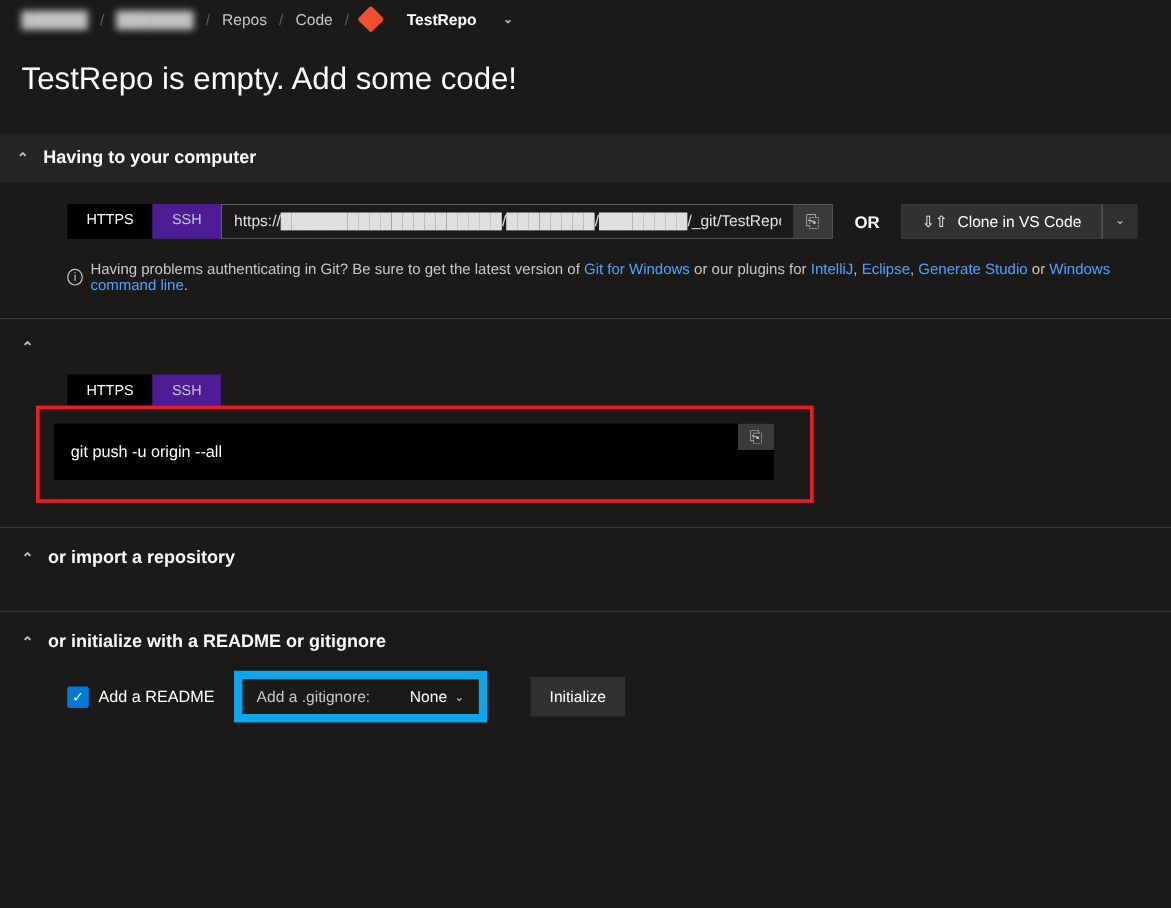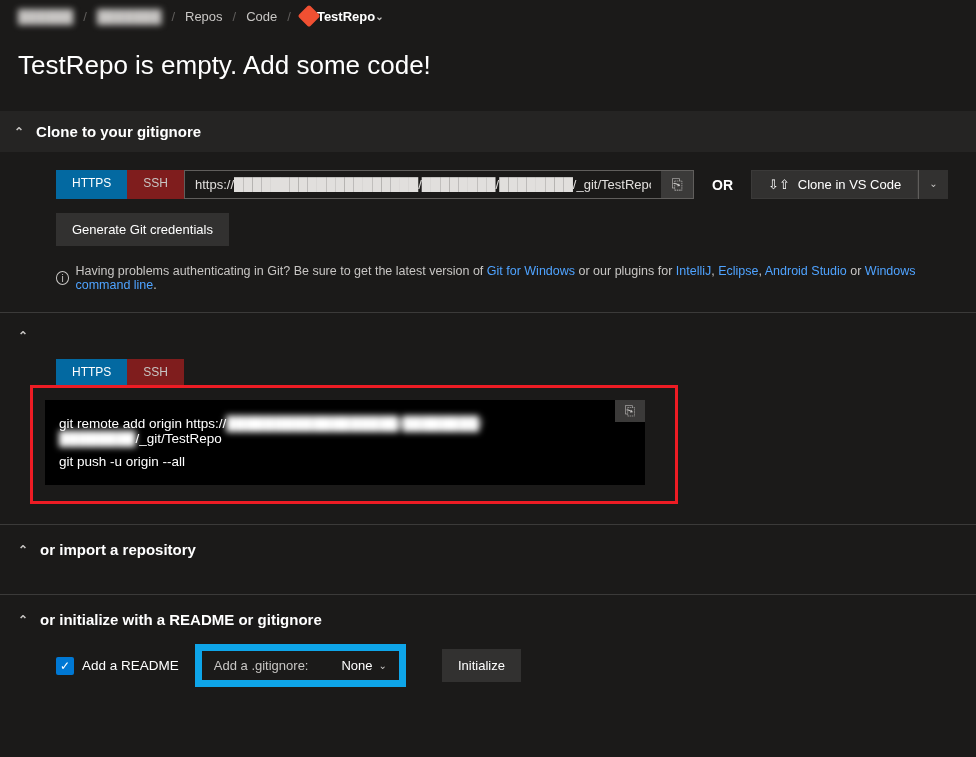--- a/index.html
+++ b/index.html
@@ -21,21 +21,21 @@
     gap: 10px;
     padding: 8px 18px;
     font-size: 13px;
     color: #c8c6c4;
   }
   .breadcrumb .sep { color: #605e5c; }
   .breadcrumb .blur { filter: blur(3px); color: #c8c6c4; }
   .breadcrumb .repo-pill {
     display: inline-flex;
     align-items: center;
-    gap: 0;
+    gap: 22px;
     font-weight: 600;
     color: #fff;
   }
   .repo-icon {
     width: 16px; height: 16px;
     background: #f05032;
     transform: rotate(45deg);
     display: inline-block;
     border-radius: 2px;
   }
@@ -70,22 +70,22 @@
   .section-body { padding: 0 0 0 38px; }
 
   
   .tabs { display: flex; gap: 0; }
   .tab {
     padding: 6px 16px;
     font-size: 12px;
     cursor: pointer;
     color: #c8c6c4;
   }
-  .tab.active { background: #0369a1; color: #fff; }
-  .tab.inactive { background: #7f1d1d; padding-left: 16px; }
+  .tab.active { background: #000000; color: #fff; }
+  .tab.inactive { background: #4c1d95; padding-left: 16px; }
 
   
   .clone-row {
     display: flex;
     align-items: stretch;
     gap: 0;
     margin-bottom: 14px;
   }
   .url-box {
     flex: 0 0 auto;
@@ -259,21 +259,21 @@
     <span>TestRepo</span>
     <span class="chevron">⌄</span>
   </span>
 </div>
 
 <h1 class="page-title">TestRepo is empty. Add some code!</h1>
 
 <div class="section">
   <div class="section-header">
     <span class="collapse-arrow">⌃</span>
-    <span>Clone to your gitignore</span>
+    <span>Having to your computer</span>
   </div>
   <div class="section-body">
     <div class="clone-row">
       <div class="tabs">
         <div class="tab active">HTTPS</div>
         <div class="tab inactive">SSH</div>
       </div>
       <div class="url-box">
         <input class="url-input" readonly="" value="https://████████████████████/████████/████████/_git/TestRepo" style="">
         <div class="copy-btn">
@@ -282,31 +282,30 @@
       </div>
       <div class="or-text">OR</div>
       <div class="vs-code-btn">
         <span>⇩⇧</span>
         <span>Clone in VS Code</span>
       </div>
       <div class="vs-code-chevron">
         <span>⌄</span>
       </div>
     </div>
-    <button class="btn">Generate Git credentials</button>
 
     <div class="help-row">
       <span class="info-icon">i</span>
       <span>
         <span>Having problems authenticating in Git? Be sure to get the latest version of </span>
         <a href="#">Git for Windows</a>
         <span> or our plugins for </span>
         <a href="#">IntelliJ</a><span>, </span>
         <a href="#">Eclipse</a><span>, </span>
-        <a href="#">Android Studio</a>
+        <a href="#">Generate Studio</a>
         <span> or </span>
         <a href="#">Windows command line</a><span>.</span>
       </span>
     </div>
   </div>
 </div>
 
 <div class="section">
   <div class="section-plain-header">
     <span class="collapse-arrow">⌃</span>
@@ -314,23 +313,20 @@
   <div class="section-body">
     <div class="tabs" style="margin-bottom:0;">
       <div class="tab active">HTTPS</div>
       <div class="tab inactive">SSH</div>
     </div>
   </div>
   <div class="push-block" style="margin-left:12px; margin-right:280px;">
     <div class="cmd-box">
       <div class="cmd-copy">
         <span>⎘</span>
-      </div>
-      <div class="line">
-        <span>git remote add origin https://</span><span class="blur-span">██████████████████/████████/████████</span><span>/_git/TestRepo</span>
       </div>
       <div class="line">git push -u origin --all</div>
     </div>
   </div>
 </div>
 
 <div class="section">
   <div class="section-plain-header">
     <span class="collapse-arrow">⌃</span>
     <span>or import a repository</span>

